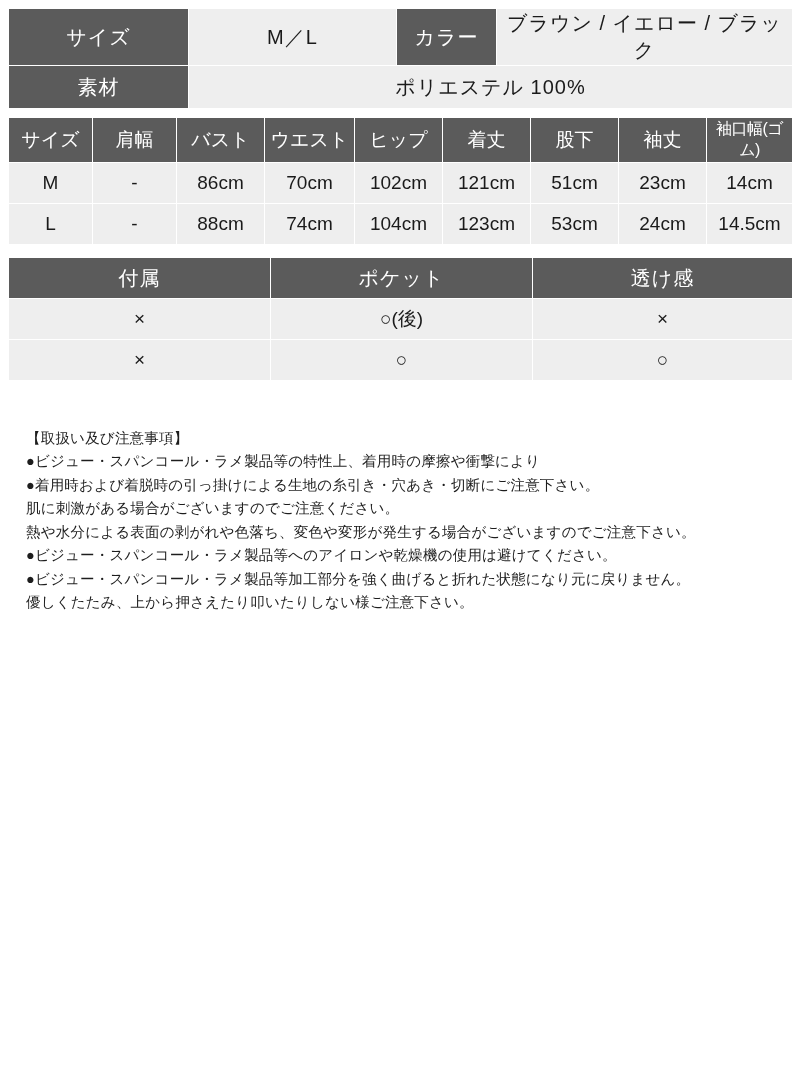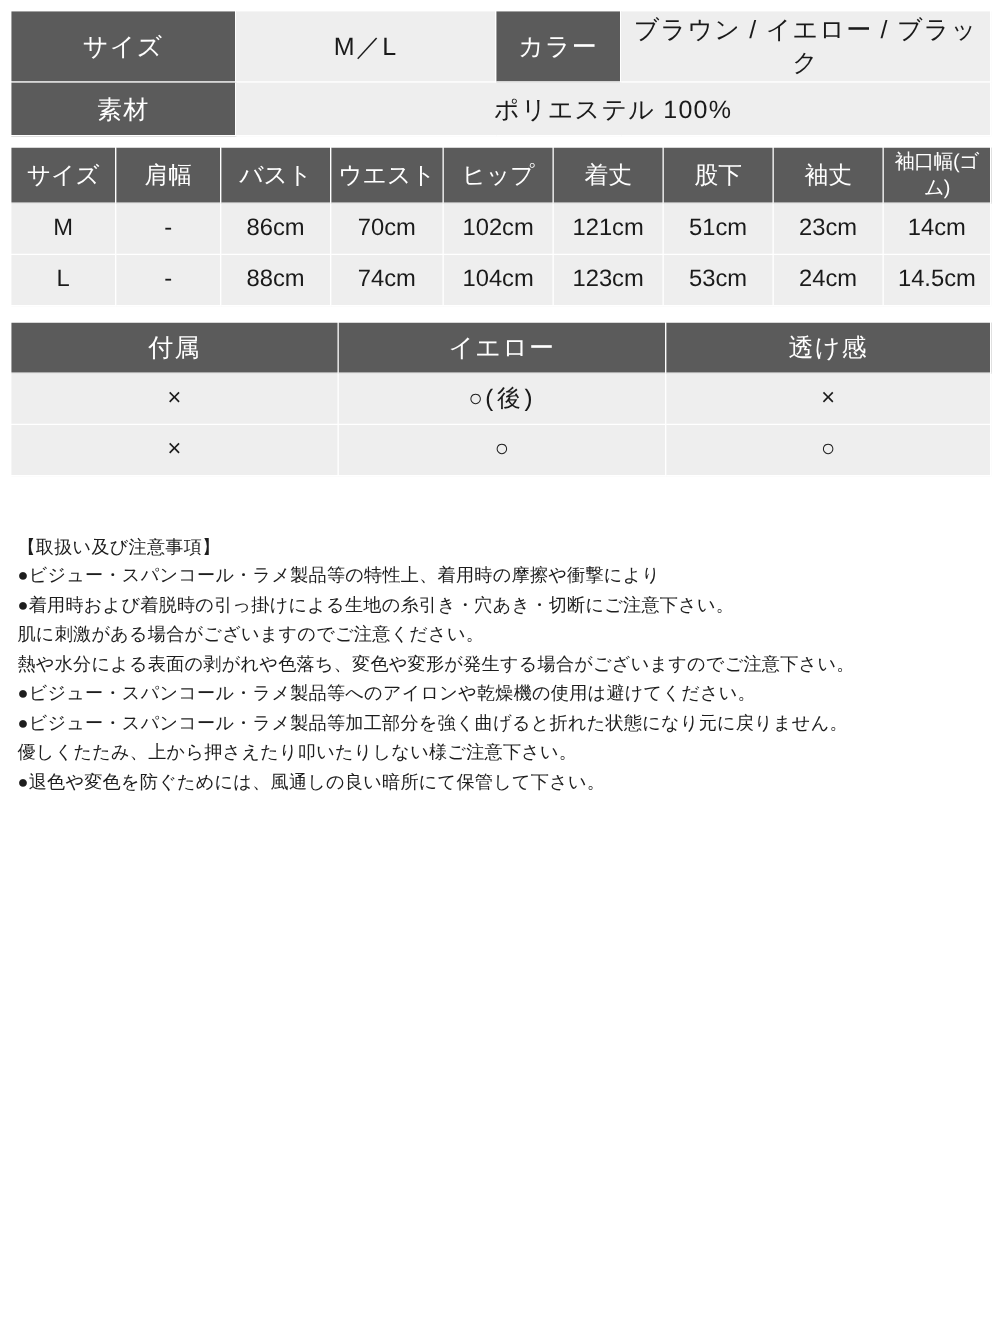--- a/index.html
+++ b/index.html
@@ -71,21 +71,20 @@
   }
   .t-meas tbody td {
     background: #eeeeee;
     color: #1a1a1a;
     font-size: 19px;
   }
 
   
   .t-feat {
     margin-top: 12px;
-    font-family: Liberation Mono, monospace;
   }
   .t-feat td {
     border: 1px solid #ffffff;
     height: 38px;
     text-align: center;
     vertical-align: middle;
   }
   .t-feat .hd {
     background: #5b5b5b;
     color: #ffffff;
@@ -99,20 +98,21 @@
   }
 
   
   .notes {
     margin-top: 46px;
     padding-left: 6px;
     font-size: 14.5px;
     line-height: 1.62;
     color: #1d1d1d;
     letter-spacing: 0.2px;
+    margin-left: 12px;
   }
   .notes .note-line {
     white-space: nowrap;
   }
 </style>
 </head>
 <body>
 
 <div class="page">
 
@@ -190,21 +190,21 @@
 
   <table class="t-feat">
     <colgroup>
       <col style="width:262px">
       <col style="width:262px">
       <col style="width:260px">
     </colgroup>
     <tbody>
       <tr>
         <td class="hd">付属</td>
-        <td class="hd">イエロー</td>
+        <td class="hd">ポケット</td>
         <td class="hd">透け感</td>
       </tr>
       <tr>
         <td class="val">×</td>
         <td class="val">○(後)</td>
         <td class="val">×</td>
       </tr>
       <tr>
         <td class="val">×</td>
         <td class="val">○</td>
@@ -215,16 +215,15 @@
 
   <div class="notes">
     <div class="note-line">【取扱い及び注意事項】</div>
     <div class="note-line">●ビジュー・スパンコール・ラメ製品等の特性上、着用時の摩擦や衝撃により</div>
     <div class="note-line">●着用時および着脱時の引っ掛けによる生地の糸引き・穴あき・切断にご注意下さい。</div>
     <div class="note-line">肌に刺激がある場合がございますのでご注意ください。</div>
     <div class="note-line">熱や水分による表面の剥がれや色落ち、変色や変形が発生する場合がございますのでご注意下さい。</div>
     <div class="note-line">●ビジュー・スパンコール・ラメ製品等へのアイロンや乾燥機の使用は避けてください。</div>
     <div class="note-line">●ビジュー・スパンコール・ラメ製品等加工部分を強く曲げると折れた状態になり元に戻りません。</div>
     <div class="note-line">優しくたたみ、上から押さえたり叩いたりしない様ご注意下さい。</div>
-    <div class="note-line">●退色や変色を防ぐためには、風通しの良い暗所にて保管して下さい。</div>
   </div>
 
 </div>
 
 </body></html>

